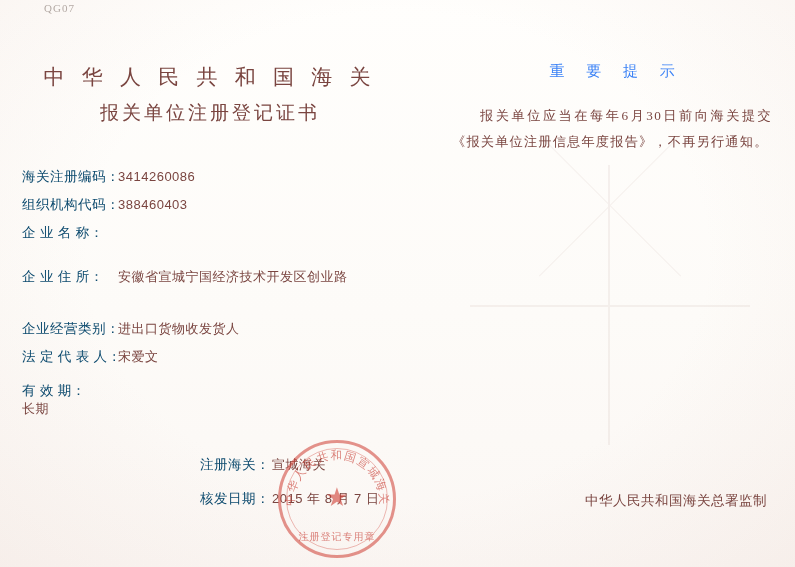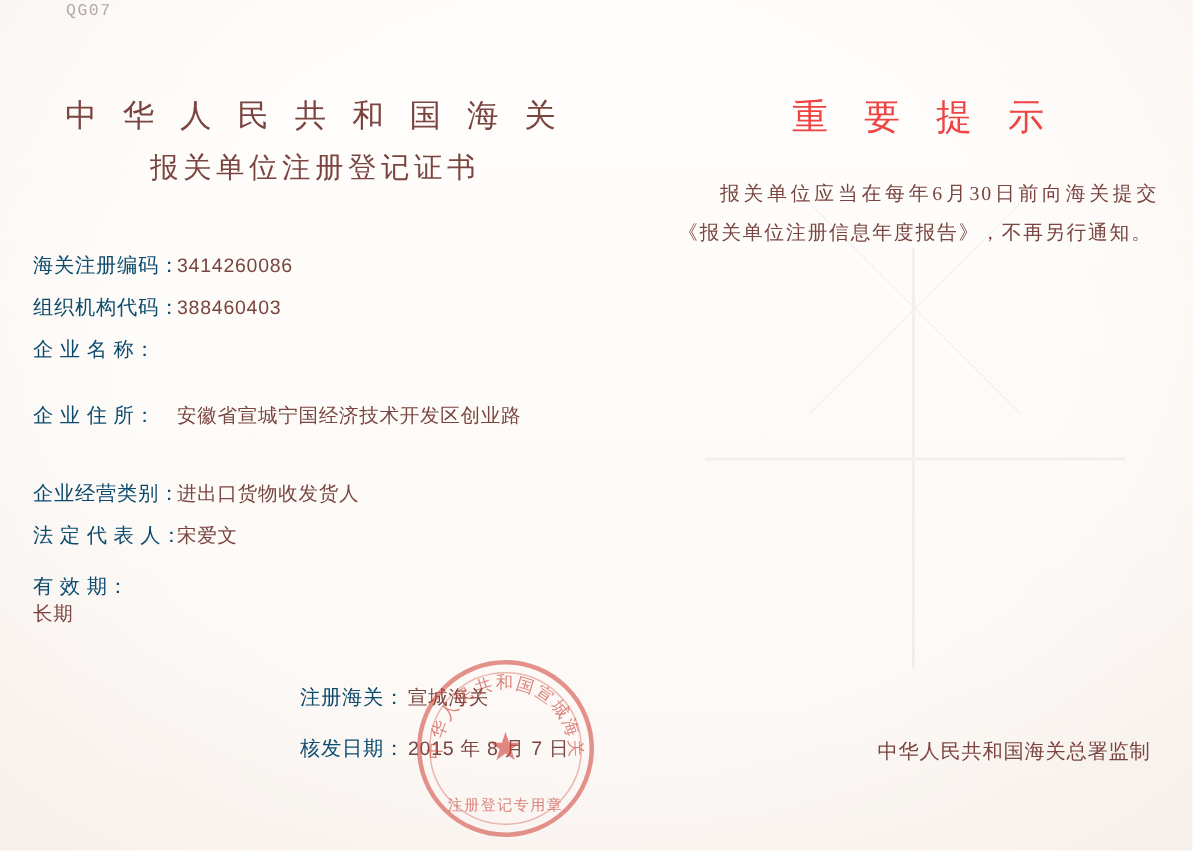--- a/index.html
+++ b/index.html
@@ -24,21 +24,21 @@
       linear-gradient(180deg, #fffefc 0%, #fdfbf8 55%, #fbf7f4 100%);
     pointer-events: none;
   }
   .doc-code {
     position: absolute;
     left: 44px;
     top: 2px;
     font-size: 11px;
     color: #b3a9a4;
     letter-spacing: 1px;
-    font-family: Liberation Mono, monospace;
+    font-family: Liberation Serif, serif;
   }
 
   
   .title-block {
     position: absolute;
     left: 30px;
     top: 62px;
     width: 360px;
     text-align: center;
   }
@@ -88,23 +88,23 @@
 
   
   .notice {
     position: absolute;
     left: 452px;
     top: 62px;
     width: 320px;
   }
   .notice-title {
     text-align: center;
-    font-size: 24px;
+    font-size: 15px;
     letter-spacing: 9px;
-    color: #ef4444;
+    color: #3b82f6;
     padding-left: 9px;
   }
   .notice-body {
     margin-top: 22px;
     font-size: 13.2px;
     line-height: 1.95;
     color: #7a4540;
     text-align: justify;
     letter-spacing: 1.2px;
     text-indent: 28px;

